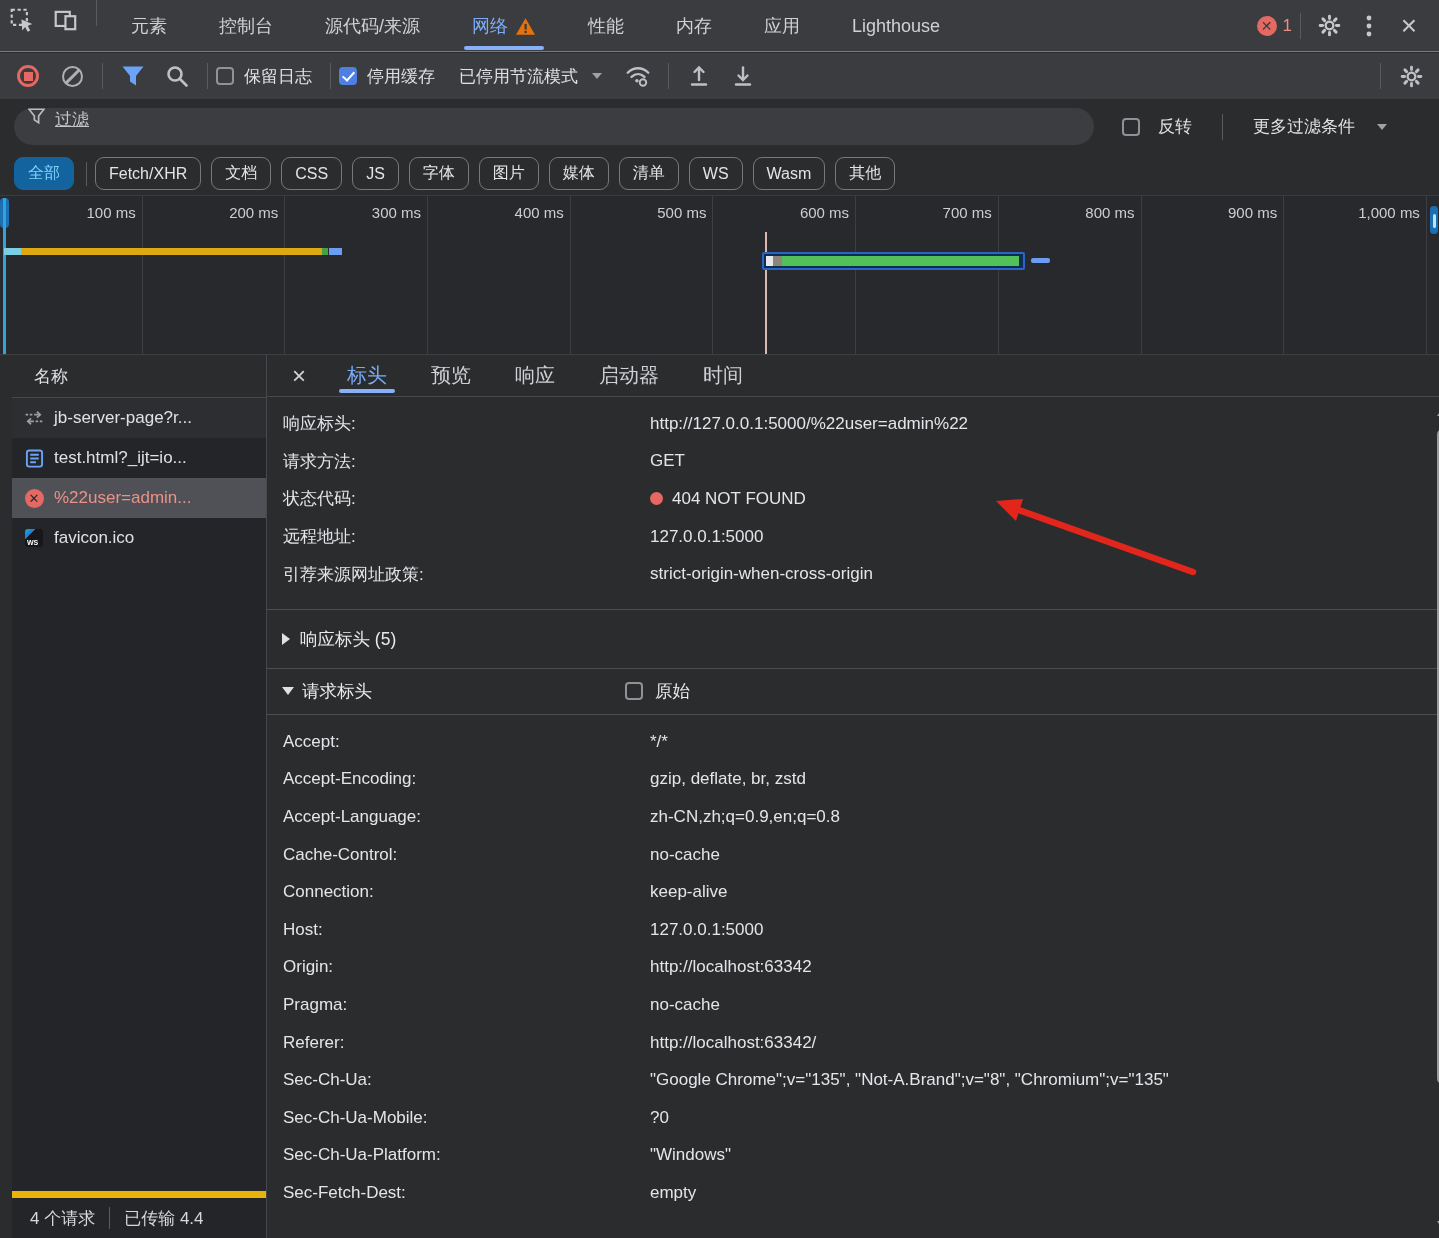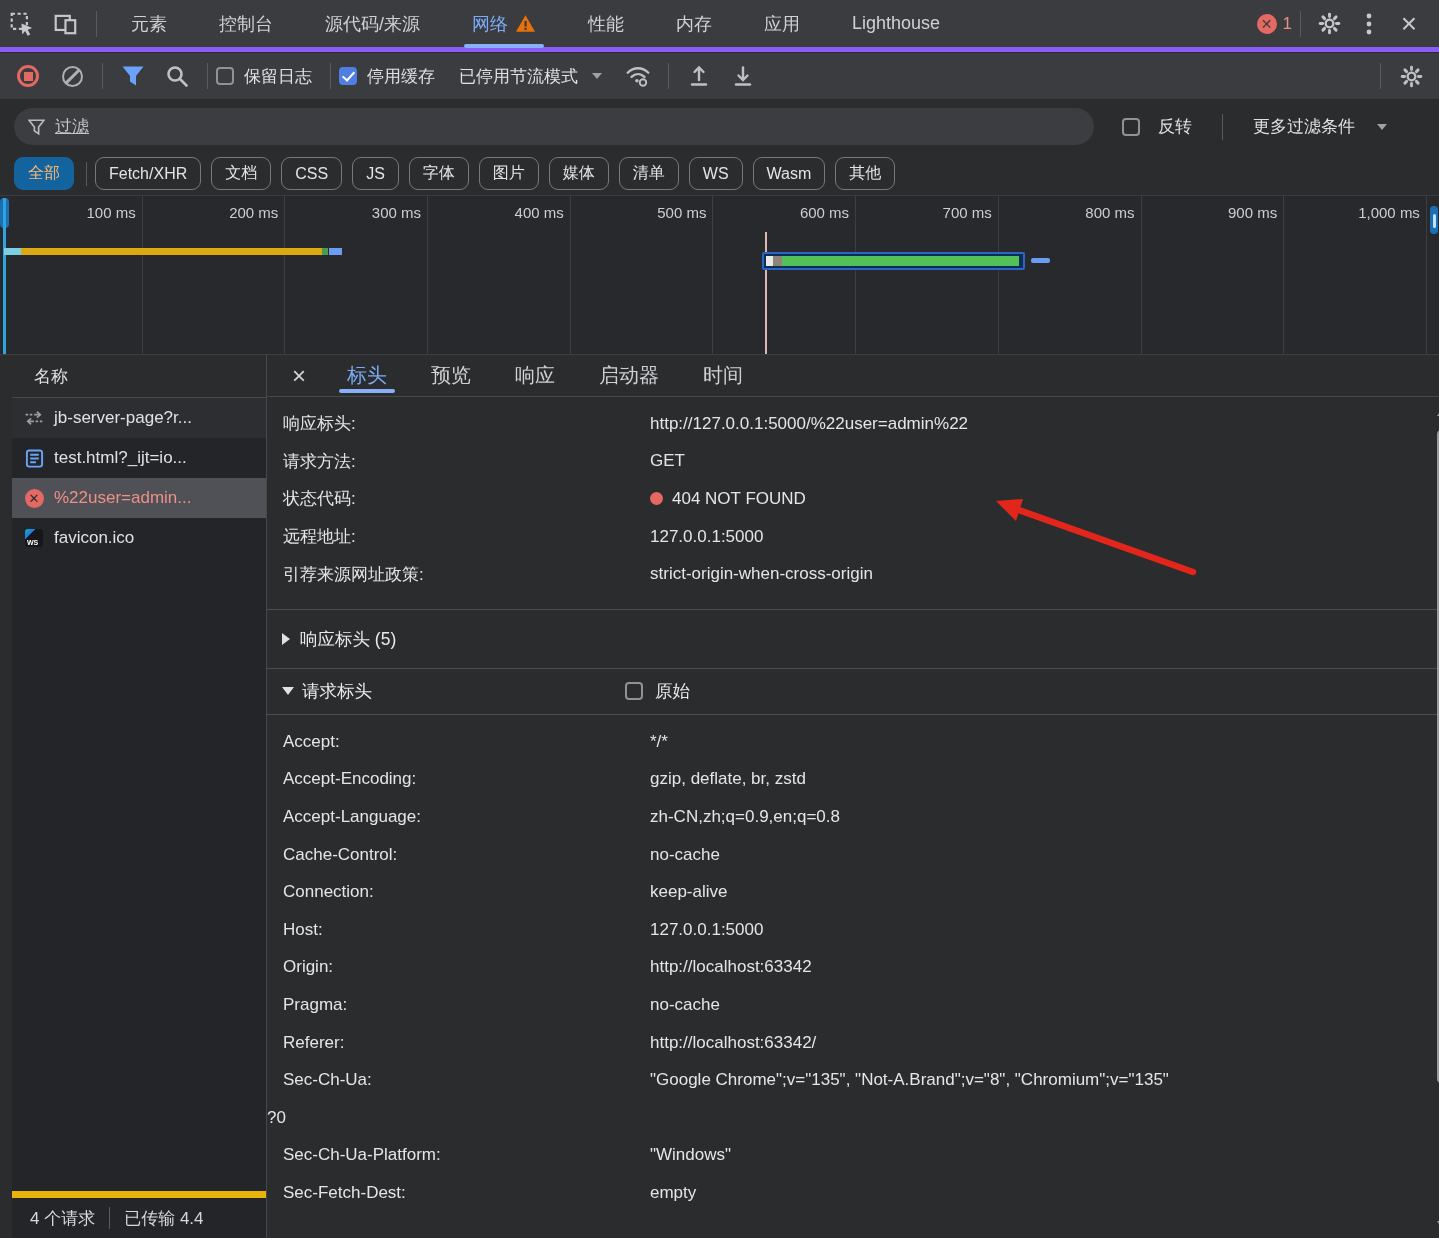--- a/index.html
+++ b/index.html
@@ -1,21 +1,21 @@
 <!DOCTYPE html>
 <html><head>
 <meta charset="utf-8">
 <style>
   * { box-sizing: border-box; margin: 0; padding: 0; }
   html,body { background:#1a1a1a; }
   body { font-family:"Liberation Sans","DejaVu Sans",sans-serif; }
   .devtools { position:relative; width:1439px; height:1238px; background:#2b2c2e; color:#dfe1e4; overflow:hidden; font-size:17px; }
 
   
-  .topbar { position:absolute; left:0; top:0; width:1439px; height:52px; background:#3b3c3f; display:flex; align-items:center; border-bottom:5px solid #8b5cf6; }
+  .topbar { position:absolute; left:0; top:0; width:1439px; height:52px; background:#3b3c3f; display:flex; border-bottom:1px solid #8b5cf6; }
   .tb-icon { width:44px; height:40px; display:flex; align-items:center; justify-content:center; border-radius:4px; flex:0 0 auto; }
   .vdiv { width:1px; height:26px; background:#5a5b5e; margin:0 8px; flex:0 0 auto; }
   .tabs { display:flex; height:52px; align-items:stretch; }
   .tab { position:relative; display:flex; align-items:center; gap:7px; padding:0 26px; font-size:18px; color:#cfd1d4; cursor:default; white-space:nowrap; }
   .tab.active { color:#7cacf8; }
   .tab.active::after { content:""; position:absolute; left:18px; right:18px; bottom:2px; height:4px; border-radius:3px; background:#87b0f8; }
   .topbar-right { margin-left:auto; display:flex; align-items:center; padding-right:10px; }
   .err-badge { display:flex; align-items:center; gap:6px; color:#e88e86; font-size:17px; }
   .err-circle { width:20px; height:20px; border-radius:50%; background:#e46962; color:#3b3c3f; font-size:14px; font-weight:bold; display:flex; align-items:center; justify-content:center; line-height:1; }
   .glyph-btn { width:40px; height:40px; display:flex; align-items:center; justify-content:center; color:#c7c8ca; font-size:24px; }
@@ -28,27 +28,27 @@
   .block-icon::after { content:""; position:absolute; left:-1px; top:7px; width:19px; height:2.5px; background:#aeb0b3; transform:rotate(-45deg); }
   .chk { width:18px; height:18px; border-radius:4px; border:2px solid #8f9296; background:transparent; flex:0 0 auto; }
   .chk.checked { border:none; background:#4e7fe1; position:relative; }
   .chk.checked::after { content:""; position:absolute; left:6px; top:2px; width:5px; height:10px; border:solid #fff; border-width:0 2.5px 2.5px 0; transform:rotate(42deg); }
   .tb-label { margin-left:10px; color:#dfe1e4; white-space:nowrap; }
   .caret-down { width:0; height:0; border-left:5.5px solid transparent; border-right:5.5px solid transparent; border-top:6px solid #9fa1a5; margin-left:14px; }
   .spacer { flex:1; }
 
   
   .filterrow { position:absolute; left:0; top:101px; width:1439px; height:51px; background:#2b2c2e; display:flex; align-items:center; }
-  .filter-pill { margin-left:14px; width:1080px; height:37px; border-radius:19px; background:#3c3d41; display:flex; align-items:center; padding:0 14px; gap:10px; color:#c3c5c8;text-decoration:underline; }
+  .filter-pill { margin-left:14px; width:1080px; height:37px; border-radius:19px; background:#3c3d41; display:flex; align-items:flex-start; padding:0 14px; gap:10px; color:#c3c5c8;text-decoration:underline; }
   .filterrow-right { display:flex; align-items:center; margin-left:28px; gap:18px; }
 
   
   .chipsrow { position:absolute; left:0; top:152px; width:1439px; height:44px; background:#2b2c2e; display:flex; align-items:center; padding-left:14px; border-bottom:1px solid #3a3b3e; }
   .chip { height:33px; padding:0 13px; display:flex; align-items:center; border:1px solid #77787b; border-radius:9px; margin-right:10px; font-size:16px; color:#e2e4e7; white-space:nowrap; }
-  .chip.active { background:#12639e; border-color:#12639e; color:#fdba74; }
+  .chip.active { background:#12639e; border-color:#12639e; color:#7dd3fc; }
   .chip-div { width:1px; height:24px; background:#5a5b5e; margin:0 8px 0 2px; }
 
   
   .timeline { position:absolute; left:0; top:196px; width:1439px; height:159px; background:#28292c; border-bottom:1px solid #3e3f43; overflow:hidden; }
   .tl-grid { display:flex; height:100%; }
   .tl-cell { width:142.7px; flex:0 0 auto; border-right:1px solid #3d3e42; text-align:right; padding:8px 6px 0 0; color:#cdced0; font-size:15px; }
   .wf-seg { position:absolute; }
   .tl-pinkline { position:absolute; left:765px; top:36px; bottom:0; width:2px; background:#dcb6b4; }
   .tl-selbox { position:absolute; left:762px; top:56px; width:263px; height:18px; border:2px solid #2b66c4; background:#0d2d55; border-radius:2px; }
   .tl-handle { position:absolute; background:#1d6fb3; border-radius:4px; }
@@ -439,20 +439,21 @@
             </div>
             <div class="kv-row">
               <div class="kv-label">Referer:</div>
               <div class="kv-value"><span>http://localhost:63342/</span></div>
             </div>
             <div class="kv-row">
               <div class="kv-label">Sec-Ch-Ua:</div>
               <div class="kv-value"><span>"Google Chrome";v="135", "Not-A.Brand";v="8", "Chromium";v="135"</span></div>
             </div>
             <div class="kv-row">
+              <div class="kv-label">Sec-Ch-Ua-Mobile:</div>
               <div class="kv-value"><span>?0</span></div>
             </div>
             <div class="kv-row">
               <div class="kv-label">Sec-Ch-Ua-Platform:</div>
               <div class="kv-value"><span>"Windows"</span></div>
             </div>
             <div class="kv-row">
               <div class="kv-label">Sec-Fetch-Dest:</div>
               <div class="kv-value"><span>empty</span></div>
             </div>

